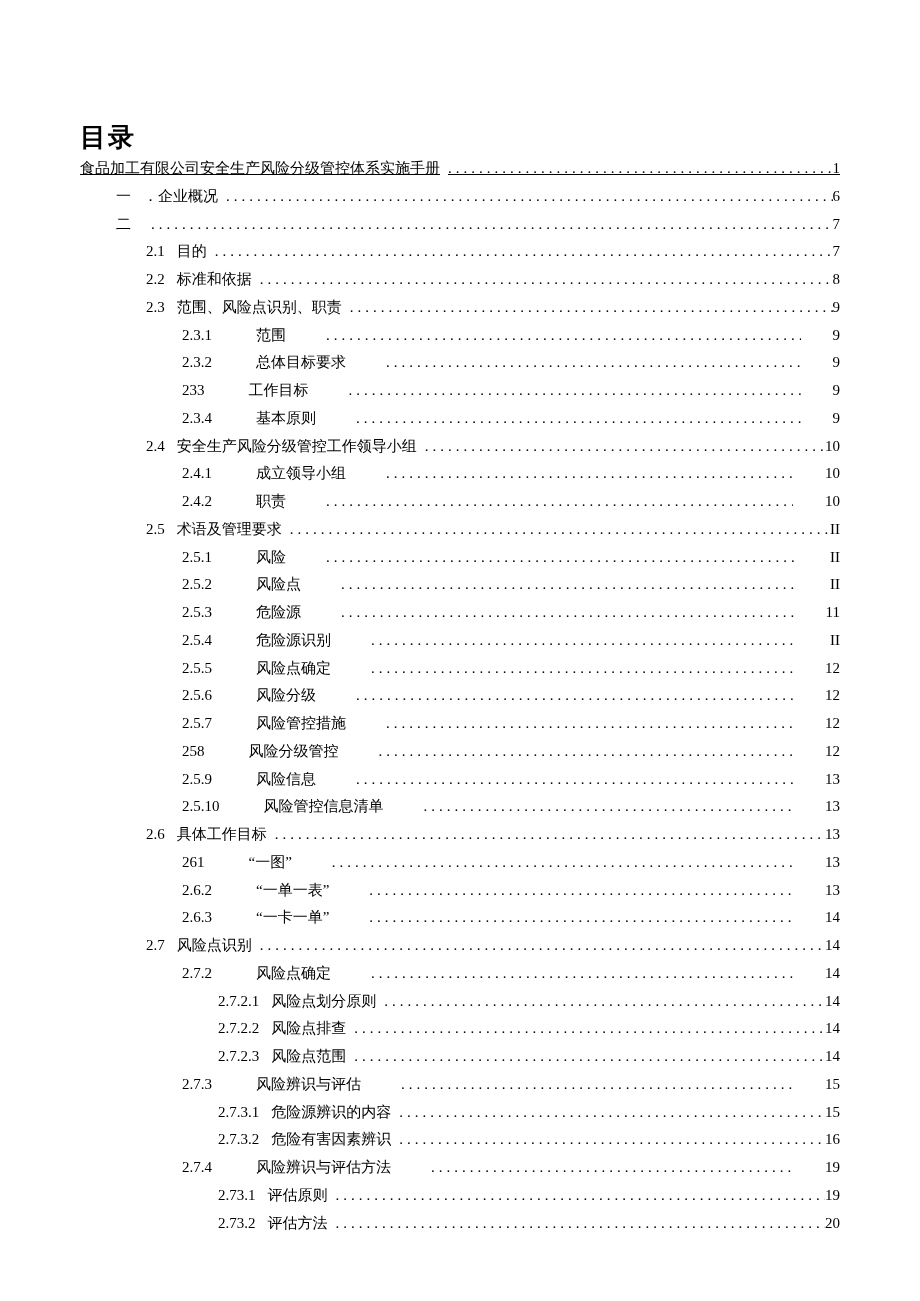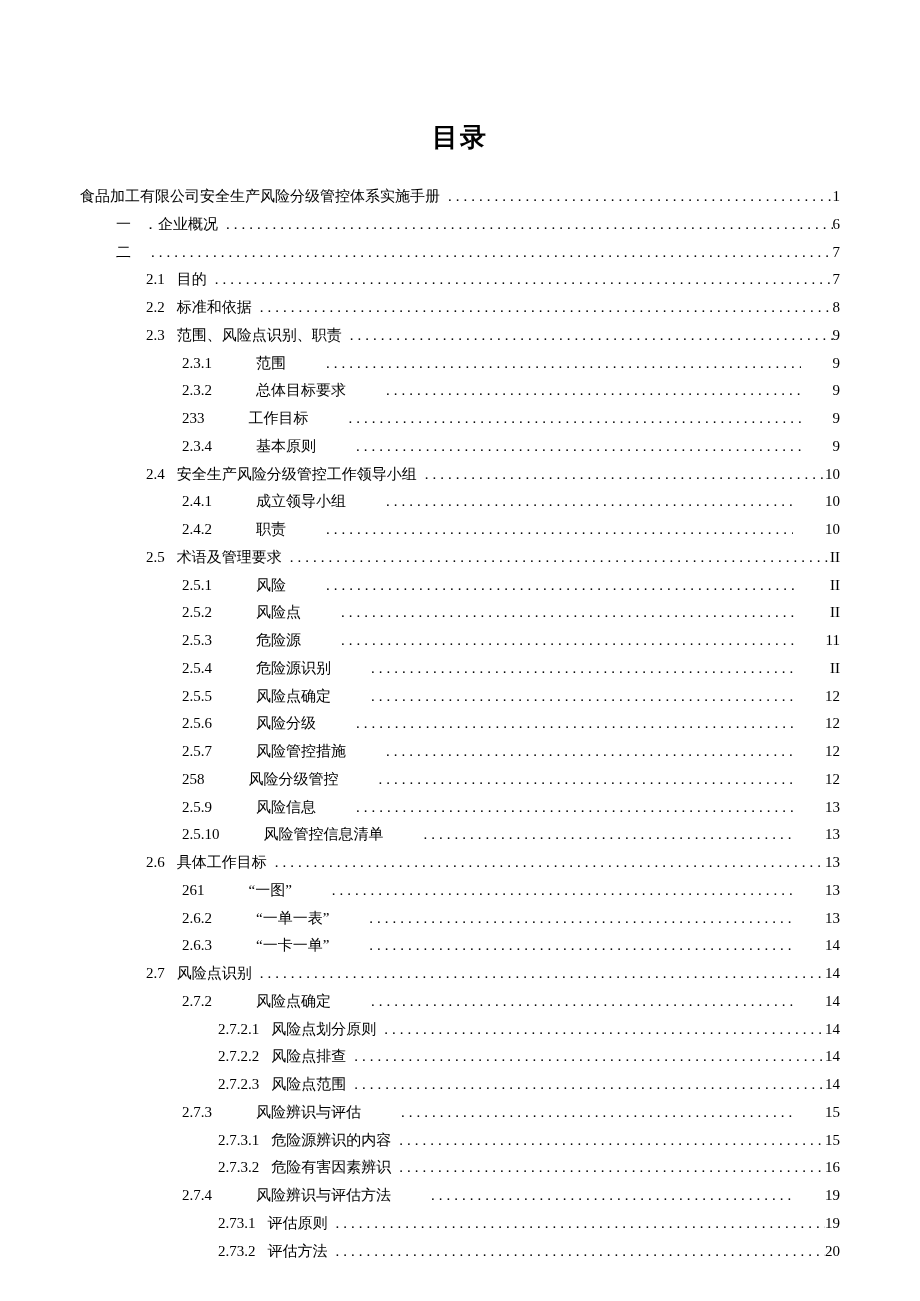--- a/index.html
+++ b/index.html
@@ -11,34 +11,33 @@
     font-size: 15px;
   }
   .page {
     width: 920px;
     min-height: 1301px;
     padding: 120px 80px 80px 80px;
     box-sizing: border-box;
     position: relative;
   }
   .title {
-    text-align: center;
+    text-align: left;
     font-size: 26px;
     font-weight: bold;
     font-family: "SimSun", "宋体", serif;
-    margin-bottom: 28px;
     letter-spacing: 2px;
   }
   .toc-line {
     display: flex;
     align-items: baseline;
     line-height: 1.85;
     white-space: nowrap;
   }
-  .indent-0 { padding-left: 0; }
+  .indent-0 { padding-left: 0; text-decoration: underline; }
   .indent-1 { padding-left: 36px; }
   .indent-2 { padding-left: 66px; align-items: center; }
   .indent-3 { padding-left: 102px; gap: 32px; }
   .indent-4 { padding-left: 138px; }
   .num {
     margin-right: 12px;
     font-family: "SimSun", "宋体", serif;
   }
   .label {
     font-family: "SimSun", "宋体", serif;

